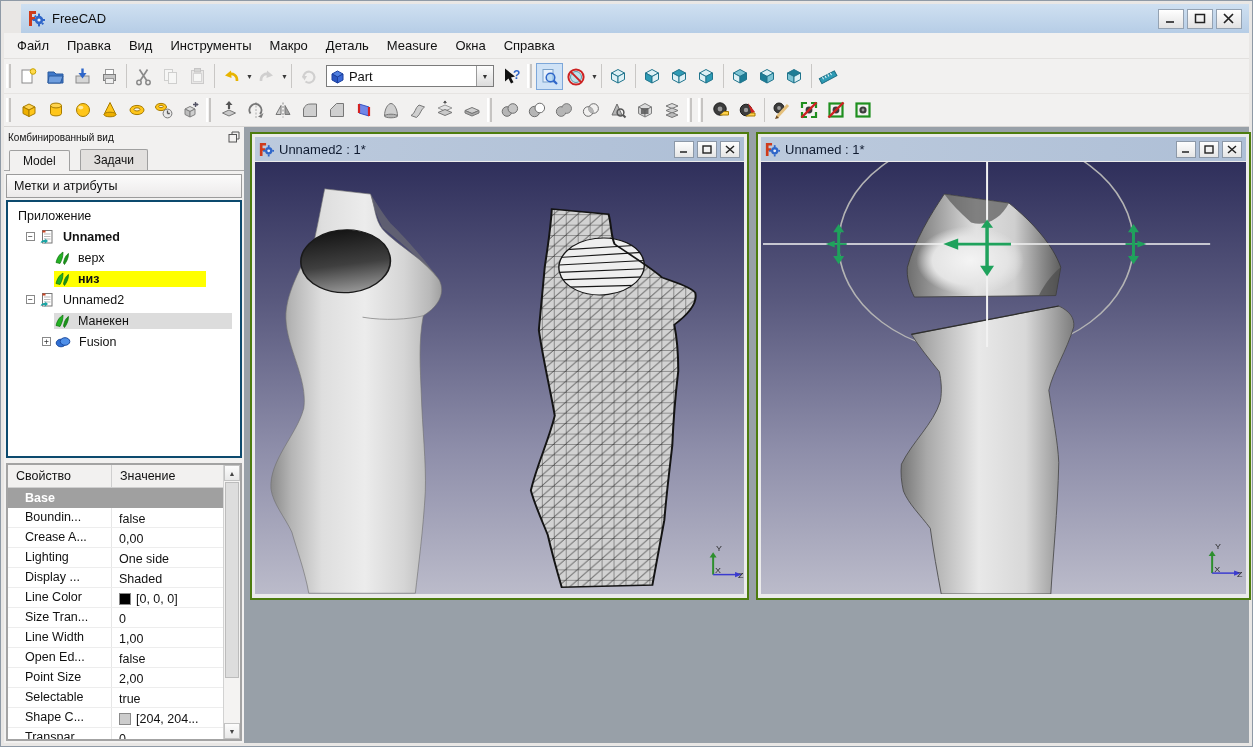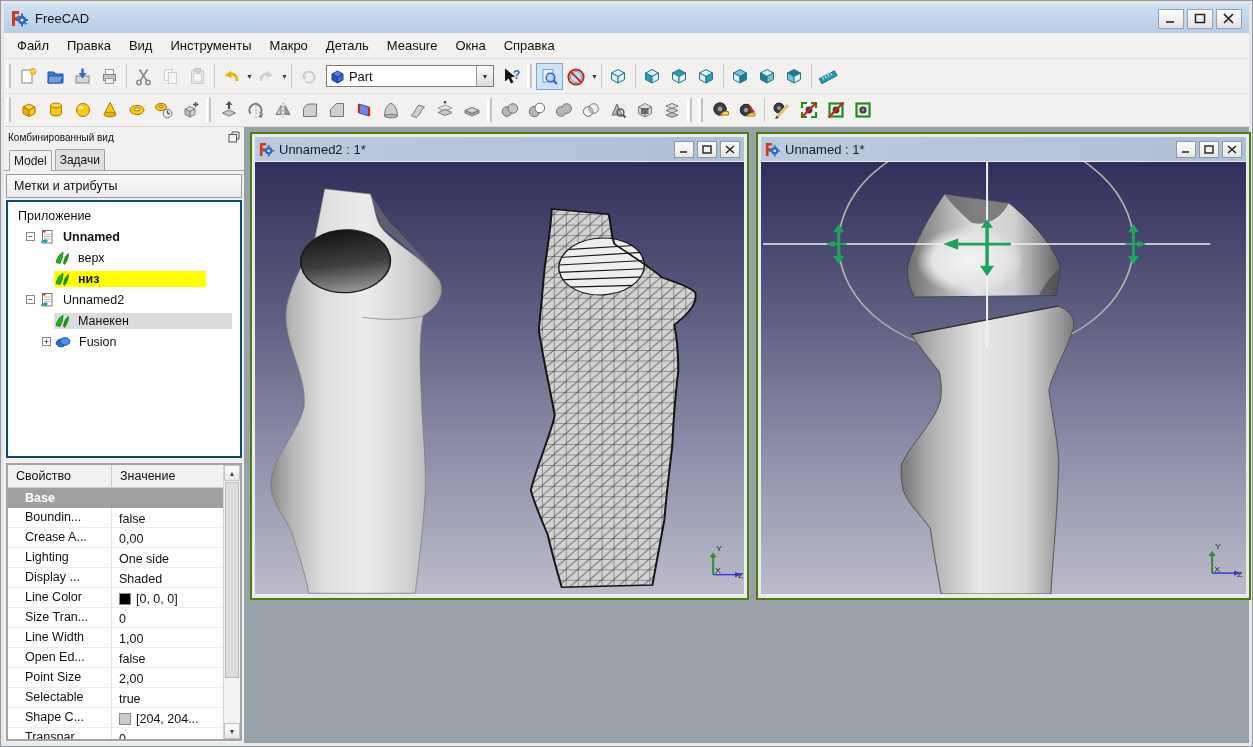--- a/index.html
+++ b/index.html
@@ -1,20 +1,20 @@
 <!DOCTYPE html>
 <html><head>
 <meta charset="utf-8">
 <style>
   html,body{margin:0;padding:0;background:#777;}
   *{box-sizing:border-box;}
   .app{position:relative;width:1253px;height:747px;background:#e9e7e5;border:1px solid #8f9aa6;overflow:hidden;
        font-family:"Liberation Sans",sans-serif;color:#111;}
   
-  .titlebar{position:absolute;left:3px;top:3px;right:3px;height:29px;
+  .titlebar{position:absolute;left:20px;top:3px;right:3px;height:29px;
             background:linear-gradient(#cfe0f1,#b6cde6);display:flex;align-items:center;padding:0 7px;}
   .title-text{font-size:13px;margin-left:7px;color:#101010;}
   .win-controls{margin-left:auto;display:flex;gap:3px;align-items:center;}
   .wc-btn{width:26px;height:20px;background:linear-gradient(#ffffff,#e2e2e2);border:1px solid #94a2b2;
           display:flex;align-items:center;justify-content:center;}
   
   .menubar{position:absolute;left:3px;top:32px;right:3px;height:26px;background:#f2f1f0;
            border-bottom:1px solid #e2e0de;display:flex;align-items:center;padding-left:4px;font-size:13px;}
   .menu-item{padding:4px 9px;cursor:default;}
   
@@ -30,22 +30,22 @@
   .wb-combo{display:flex;align-items:center;width:168px;height:22px;background:#fff;border:1px solid #7b7b7b;
             margin:0 4px;padding-left:3px;font-size:13px;}
   .wb-combo .grow{flex:1;padding-left:4px;}
   .combo-btn{width:17px;height:20px;background:linear-gradient(#fdfdfd,#dcdcdc);border-left:1px solid #9a9a9a;
              display:flex;align-items:center;justify-content:center;font-size:7px;color:#333;}
   
   .dock{position:absolute;left:3px;top:126px;width:240px;bottom:3px;background:#f2f1f0;}
   .dock-header{height:20px;display:flex;align-items:center;font-size:10px;padding:0 4px;}
   .dock-header .grow{flex:1;}
   .tabstrip{height:24px;display:flex;align-items:flex-end;padding-left:5px;border-bottom:1px solid #a9a9a9;}
-  .tab{font-size:12px;padding:3px 4px;border:1px solid #a0a0a0;border-bottom:none;background:#e2e0de;
-       margin-right:3px;border-radius:2px 2px 0 0;position:relative;}
+  .tab{font-size:12px;padding:3px 13px;border:1px solid #a0a0a0;border-bottom:none;background:#e2e0de;
+       margin-right:10px;border-radius:2px 2px 0 0;position:relative;}
   .tab.active{background:#f2f1f0;height:21px;top:1px;}
   .tree-header{margin:3px 2px 2px;height:24px;border:1px solid #9b9b9b;background:linear-gradient(#fbfbfb,#eceaea);
                font-size:12.5px;display:flex;align-items:center;padding-left:7px;}
   .tree{margin:0 2px;height:258px;background:#fff;border:2px solid #0c4a6e;font-size:12.5px;padding-top:3px;overflow:hidden;}
   .trow{display:flex;align-items:center;height:21px;padding-left:6px;white-space:nowrap;}
   .texp{width:9px;height:9px;border:1px solid #898989;background:#fff;font:8px/8px "DejaVu Sans Mono",monospace;
         text-align:center;margin-right:4px;flex:0 0 auto;color:#333;}
   .tico{width:16px;height:16px;margin-right:4px;flex:0 0 auto;}
   .tlabel{padding:1px 4px;}
   .bold{font-weight:bold;}

